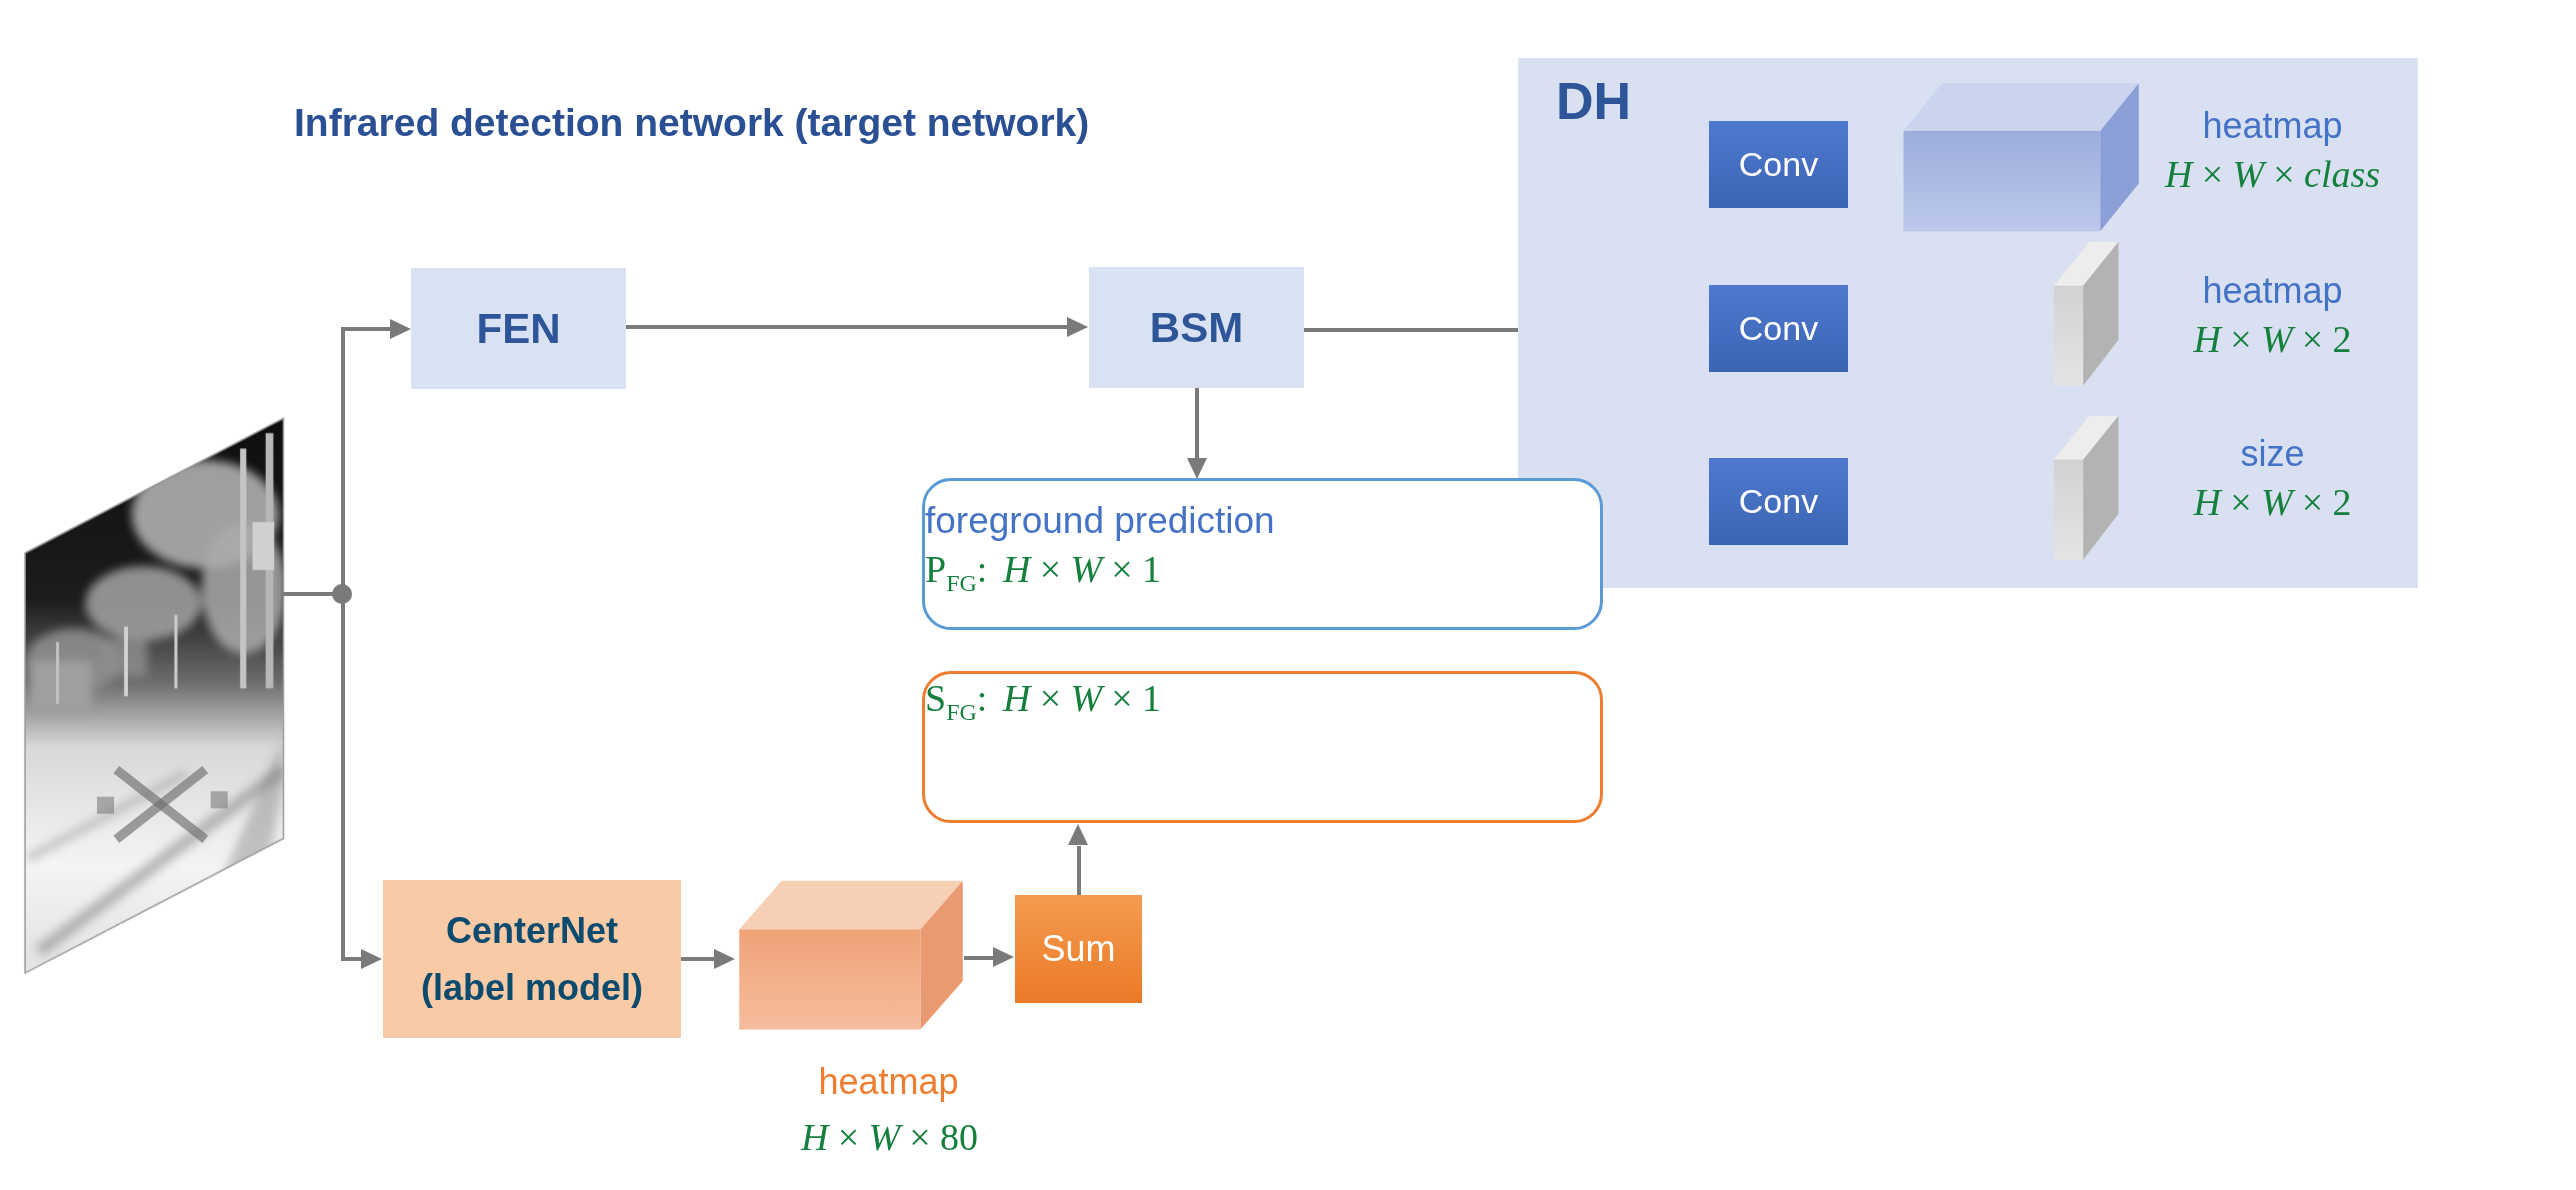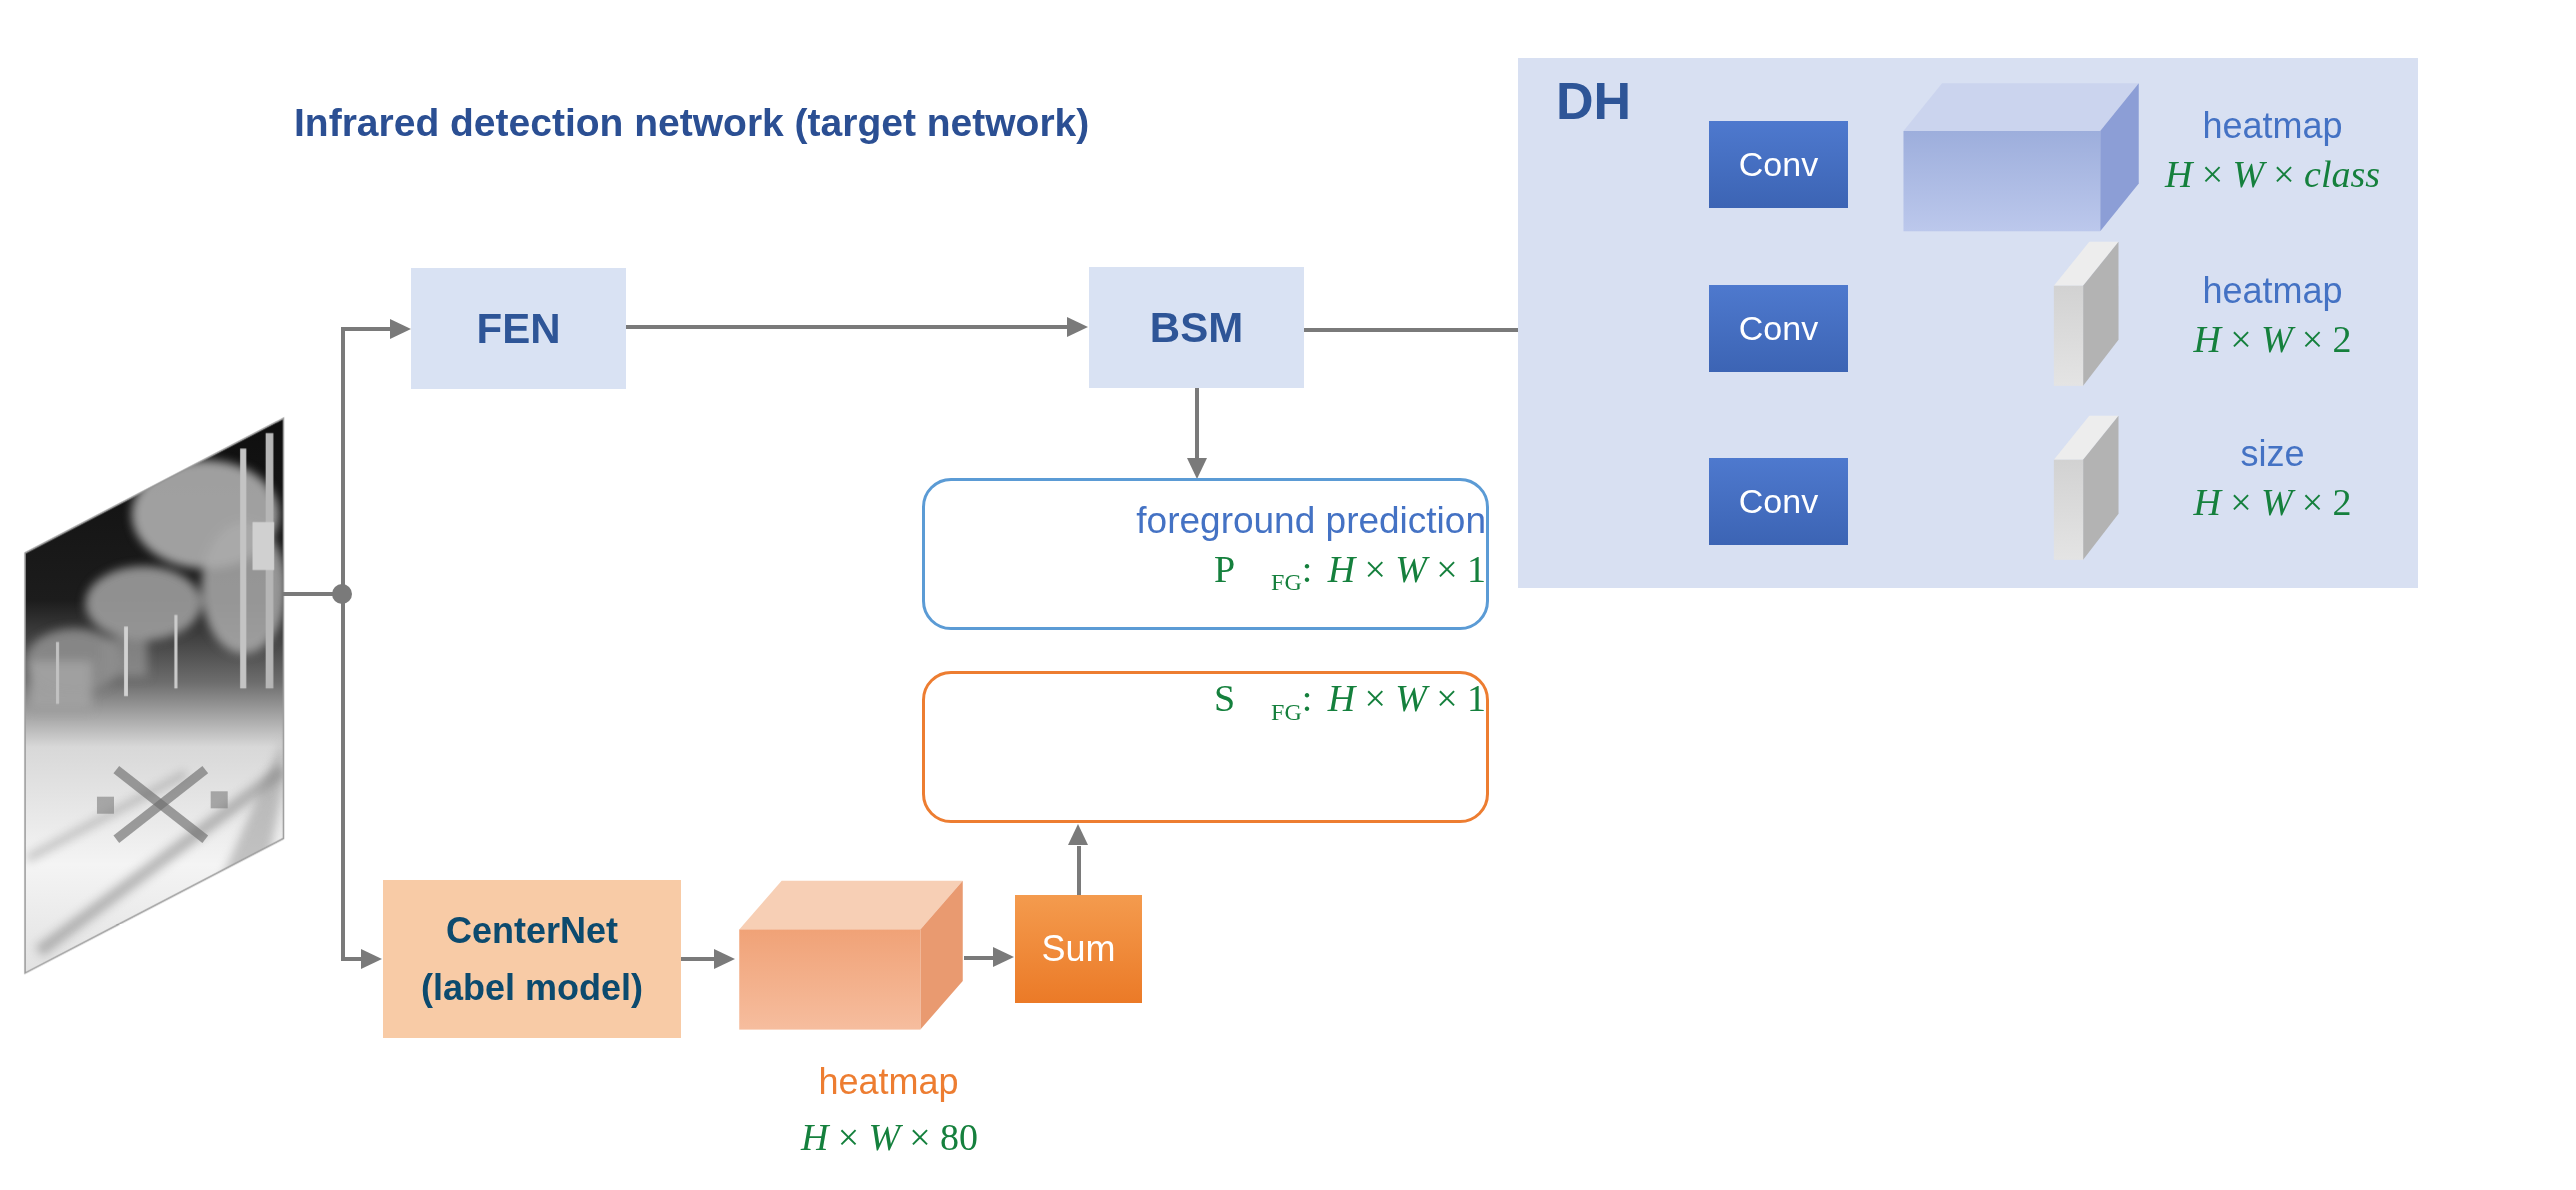--- a/index.html
+++ b/index.html
@@ -35,26 +35,26 @@
 
   .dh-out{position:absolute;left:2087px;width:371px;text-align:center;}
   .dh-out .lab{font-size:36px;color:#4472C4;line-height:48px;}
   .out1{top:102px}.out2{top:267px}.out3{top:430px}
 
   
   .math{font-family:Liberation Serif, serif;font-size:38px;color:#15803d;line-height:49px;}
   .math .mi{font-style:italic;}
   .math .mo{font-style:normal;margin:0 9.3px;}
   .math .sym{font-style:normal;}
-  .math sub{font-size:24px;margin-left:36px;}
+  .math sub{font-size:24px;}
   .math .colon{margin-right:15.5px;}
 
   
-  .round{position:absolute;left:922px;width:567px;height:152px;background:#ffffff;border-radius:29px;
-         text-align:right;box-sizing:border-box;}
+  .round{position:absolute;left:922px;width:681px;height:152px;background:#ffffff;border-radius:29px;
+         text-align:left;box-sizing:border-box;}
   .round .l1{font-size:37px;margin-top:15.5px;line-height:48px;}
   .pred{top:478px;border:3.1px solid #5B9BD5;}
   .pred .l1{color:#4472C4;}
   .soft{top:671px;border:3.1px solid #ED7D31;}
   .soft .l1{color:#ED7D31;}
 
   
   .centernet{position:absolute;left:383px;top:880px;width:298px;height:158px;background:#F8CBA6;
              color:#0c4a6e;font-weight:bold;font-size:36px;text-align:center;
              display:flex;flex-direction:column;justify-content:center;line-height:57px;}

